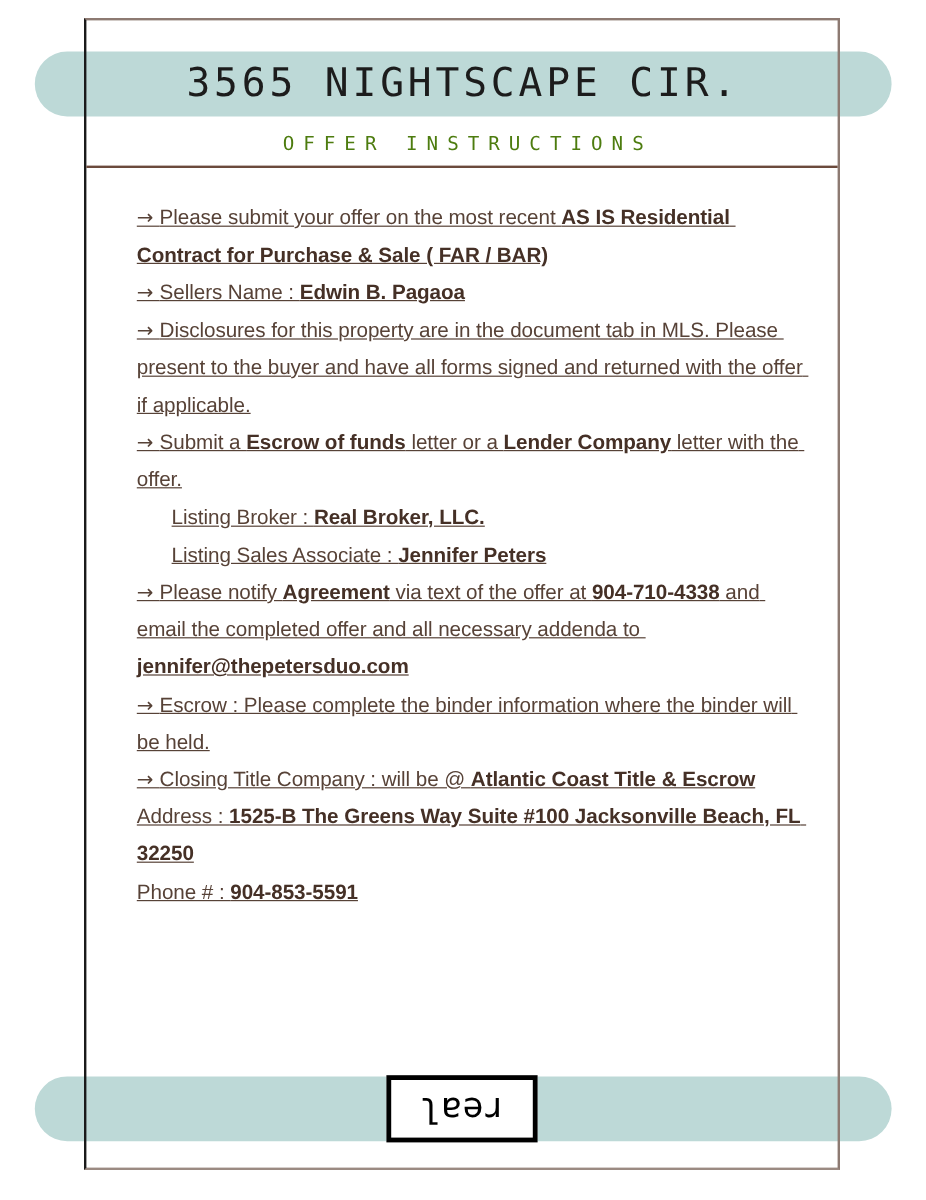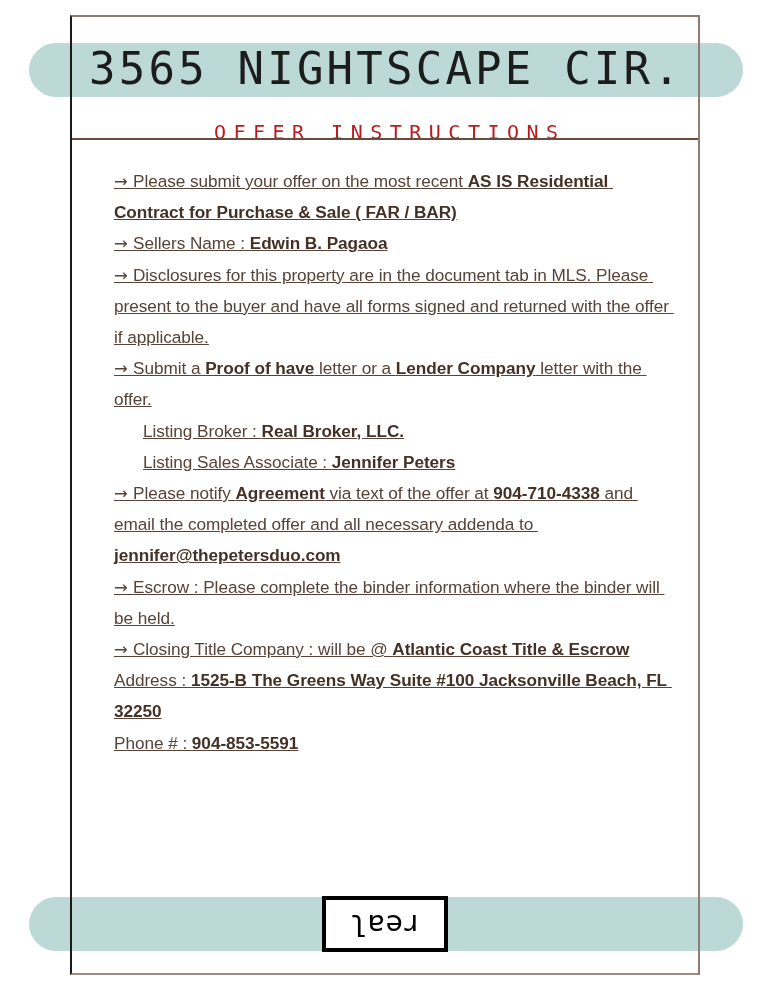--- a/index.html
+++ b/index.html
@@ -51,36 +51,36 @@
     left: 0;
     top: 15px;
     width: 772px;
     z-index: 3;
     text-align: center;
   }
   .doc-title {
     margin: 0;
     padding-top: 33px;
     font-family: "DejaVu Sans Mono", "Liberation Mono", monospace;
-    font-size: 44px;
+    font-size: 33px;
     font-weight: 300;
     letter-spacing: 3.2px;
     color: #1c1c1c;
     line-height: 42px;
     white-space: nowrap;
   }
   .doc-subtitle {
-    margin: 16px;
+    margin: 4px;
     padding-top: 14px;
     font-family: "DejaVu Sans Mono", "Liberation Mono", monospace;
-    font-size: 20px;
+    font-size: 16px;
     font-weight: 300;
     letter-spacing: 7.5px;
     text-indent: 7.5px;
-    color: #b91c1c;
+    color: #4d7c0f;
     line-height: 24px;
     white-space: nowrap;
   }
   .header-rule {
     position: absolute;
     left: 72px;
     top: 138px;
     width: 626px;
     height: 2px;
     background: #6b4a3c;
@@ -143,21 +143,21 @@
 <div class="header">
   <h1 class="doc-title">3565 NIGHTSCAPE CIR.</h1>
   <h2 class="doc-subtitle">OFFER INSTRUCTIONS</h2>
 </div>
 <div class="header-rule"></div>
 
 <div class="body-copy" id="body-copy">
     <div class="line"><span class="arrow">→ </span><span>Please submit your offer on the most recent </span><b>AS IS Residential Contract for Purchase &amp; Sale ( FAR / BAR)</b></div>
     <div class="line"><span class="arrow">→ </span><span>Sellers Name : </span><b>Edwin B. Pagaoa</b></div>
     <div class="line"><span class="arrow">→ </span><span>Disclosures for this property are in the document tab in MLS. Please present to the buyer and have all forms signed and returned with the offer if applicable.</span></div>
-    <div class="line"><span class="arrow">→ </span><span>Submit a </span><b>Proof of have</b><span> letter or a </span><b>Lender Company</b><span> letter with the offer.</span></div>
+    <div class="line"><span class="arrow">→ </span><span>Submit a </span><b>Escrow of funds</b><span> letter or a </span><b>Lender Company</b><span> letter with the offer.</span></div>
     <div class="line indent"><span>Listing Broker : </span><b>Real Broker, LLC.</b></div>
     <div class="line indent"><span>Listing Sales Associate : </span><b>Jennifer Peters</b></div>
     <div class="line"><span class="arrow">→ </span><span>Please notify </span><b>Agreement</b><span> via text of the offer at </span><b>904-710-4338</b><span> and email the completed offer and all necessary addenda to </span><b>jennifer@thepetersduo.com</b></div>
     <div class="line"><span class="arrow">→ </span><span>Escrow : Please complete the binder information where the binder will be held.</span></div>
     <div class="line"><span class="arrow">→ </span><span>Closing Title Company : will be @ </span><b>Atlantic Coast Title &amp; Escrow</b></div>
     <div class="line"><span>Address : </span><b>1525-B The Greens Way Suite #100 Jacksonville Beach, FL 32250</b></div>
     <div class="line"><span>Phone # : </span><b>904-853-5591</b></div>
   </div>
 
 <div class="logo-box">

